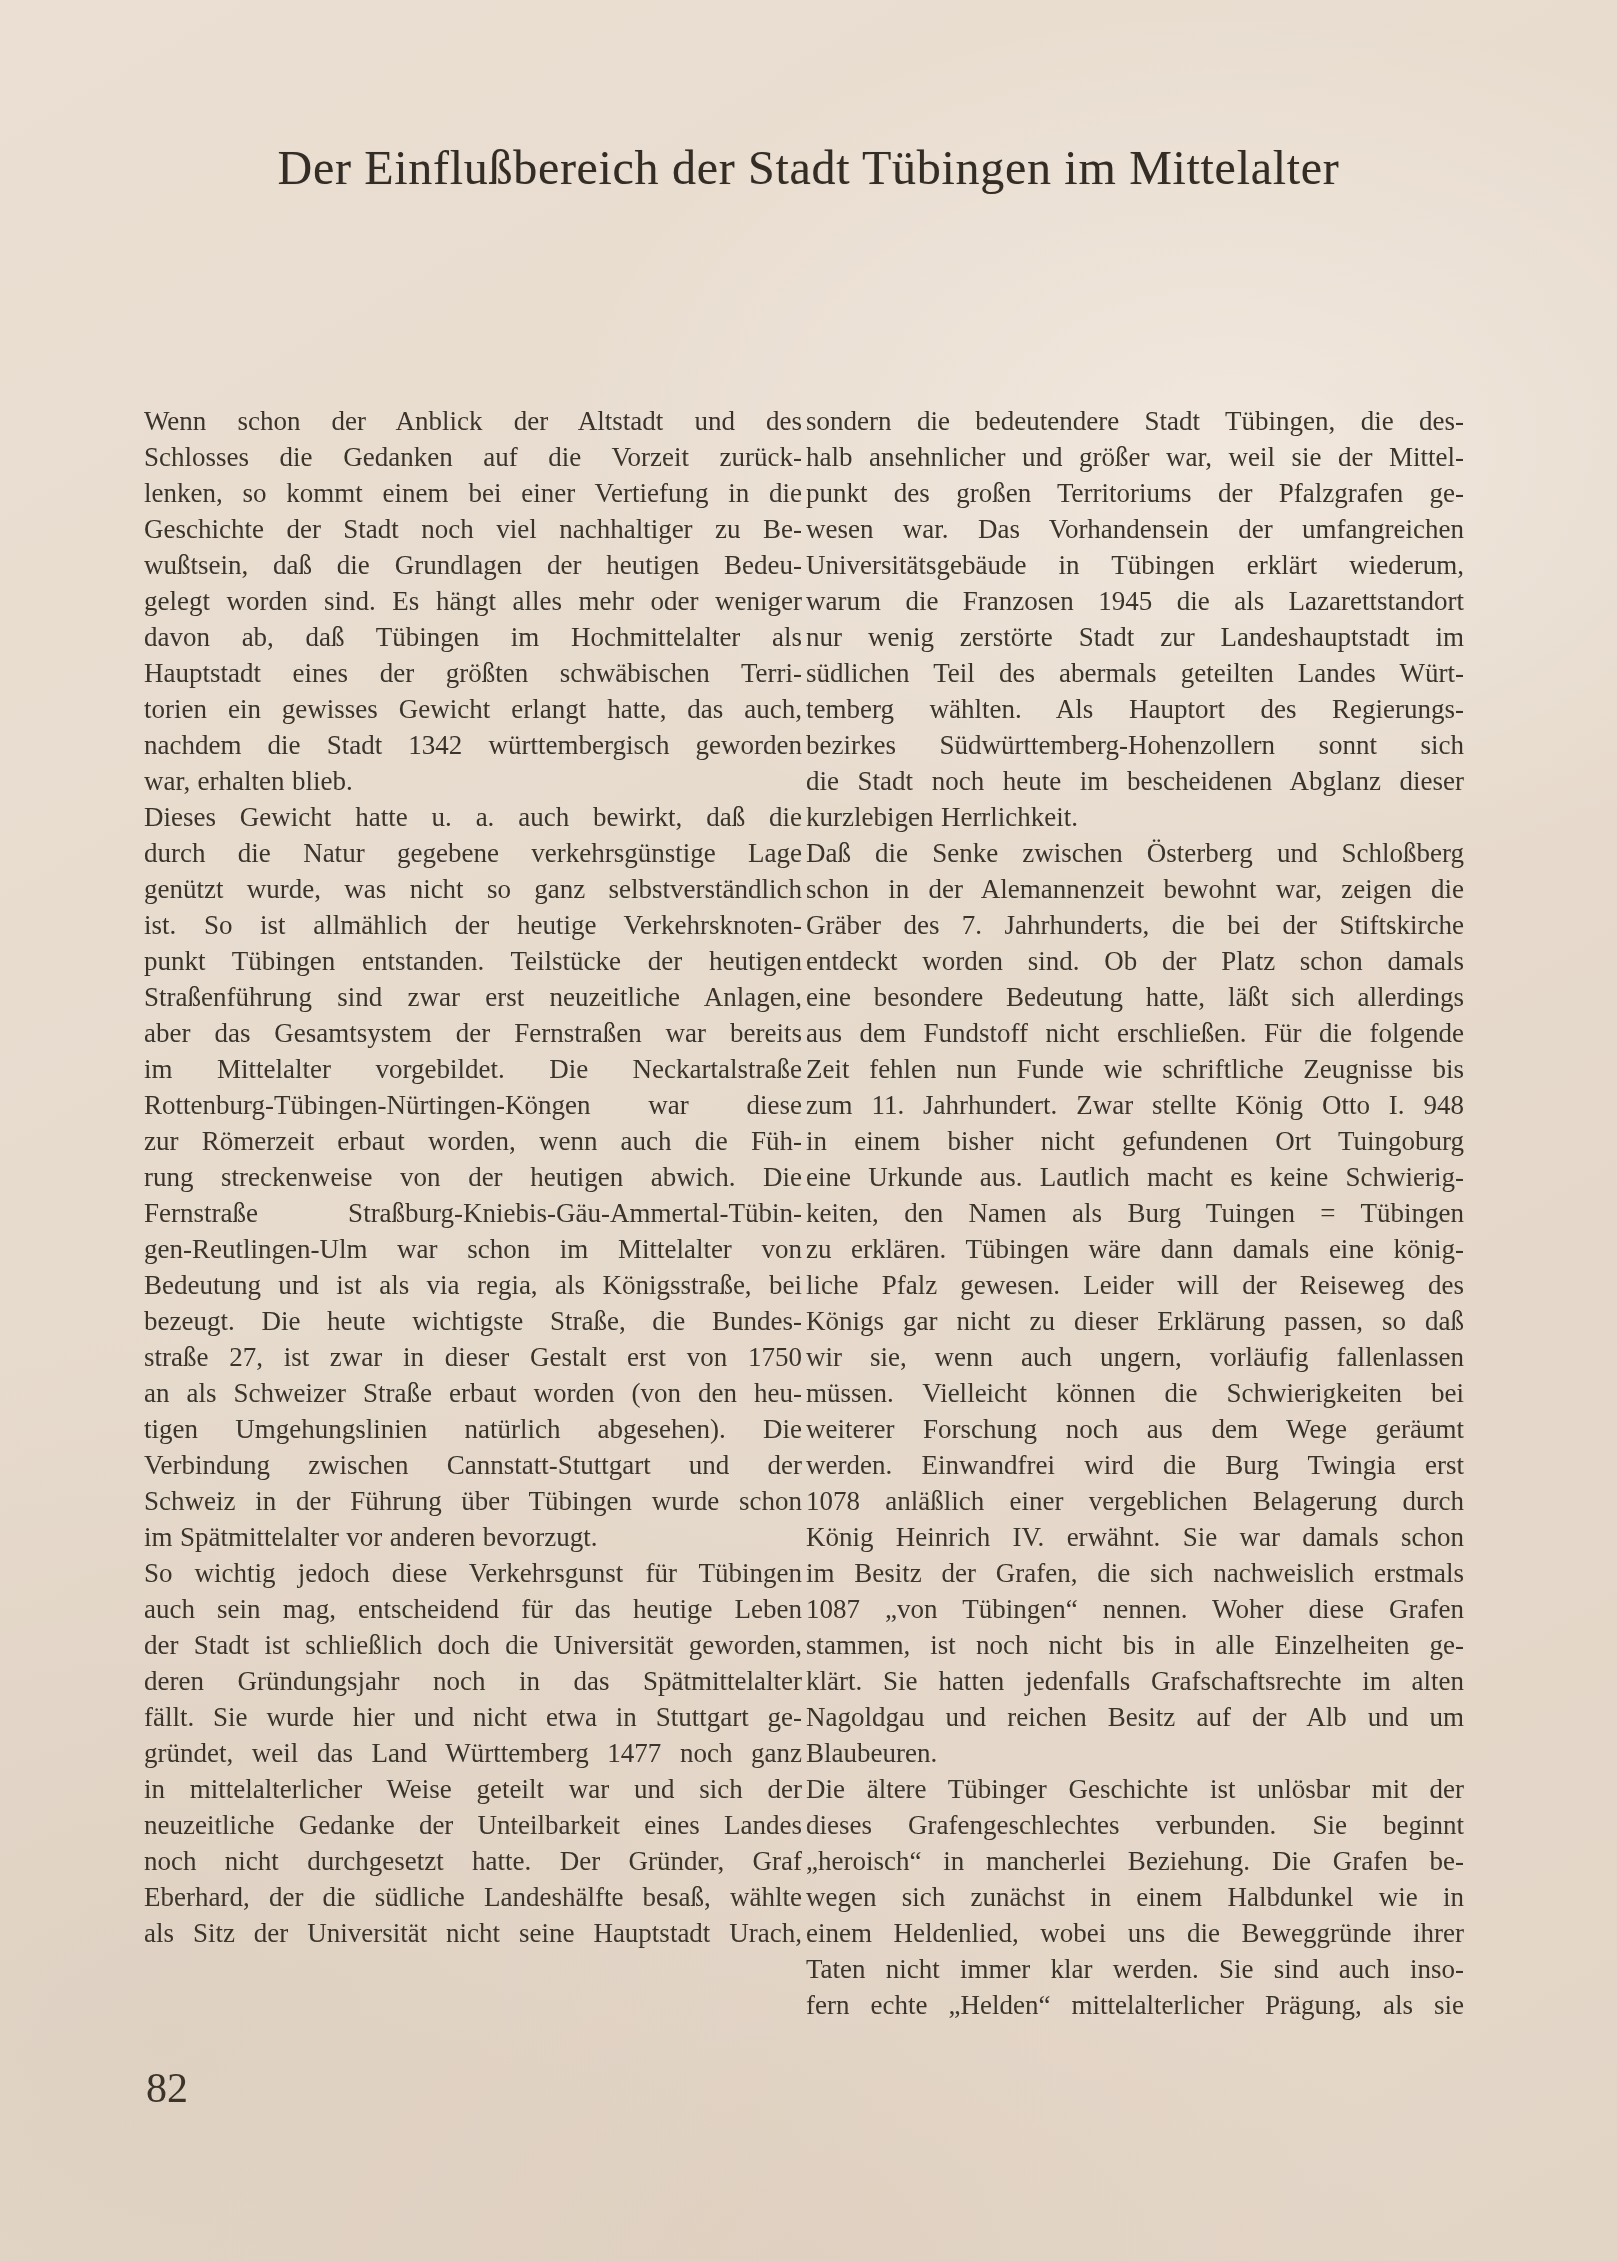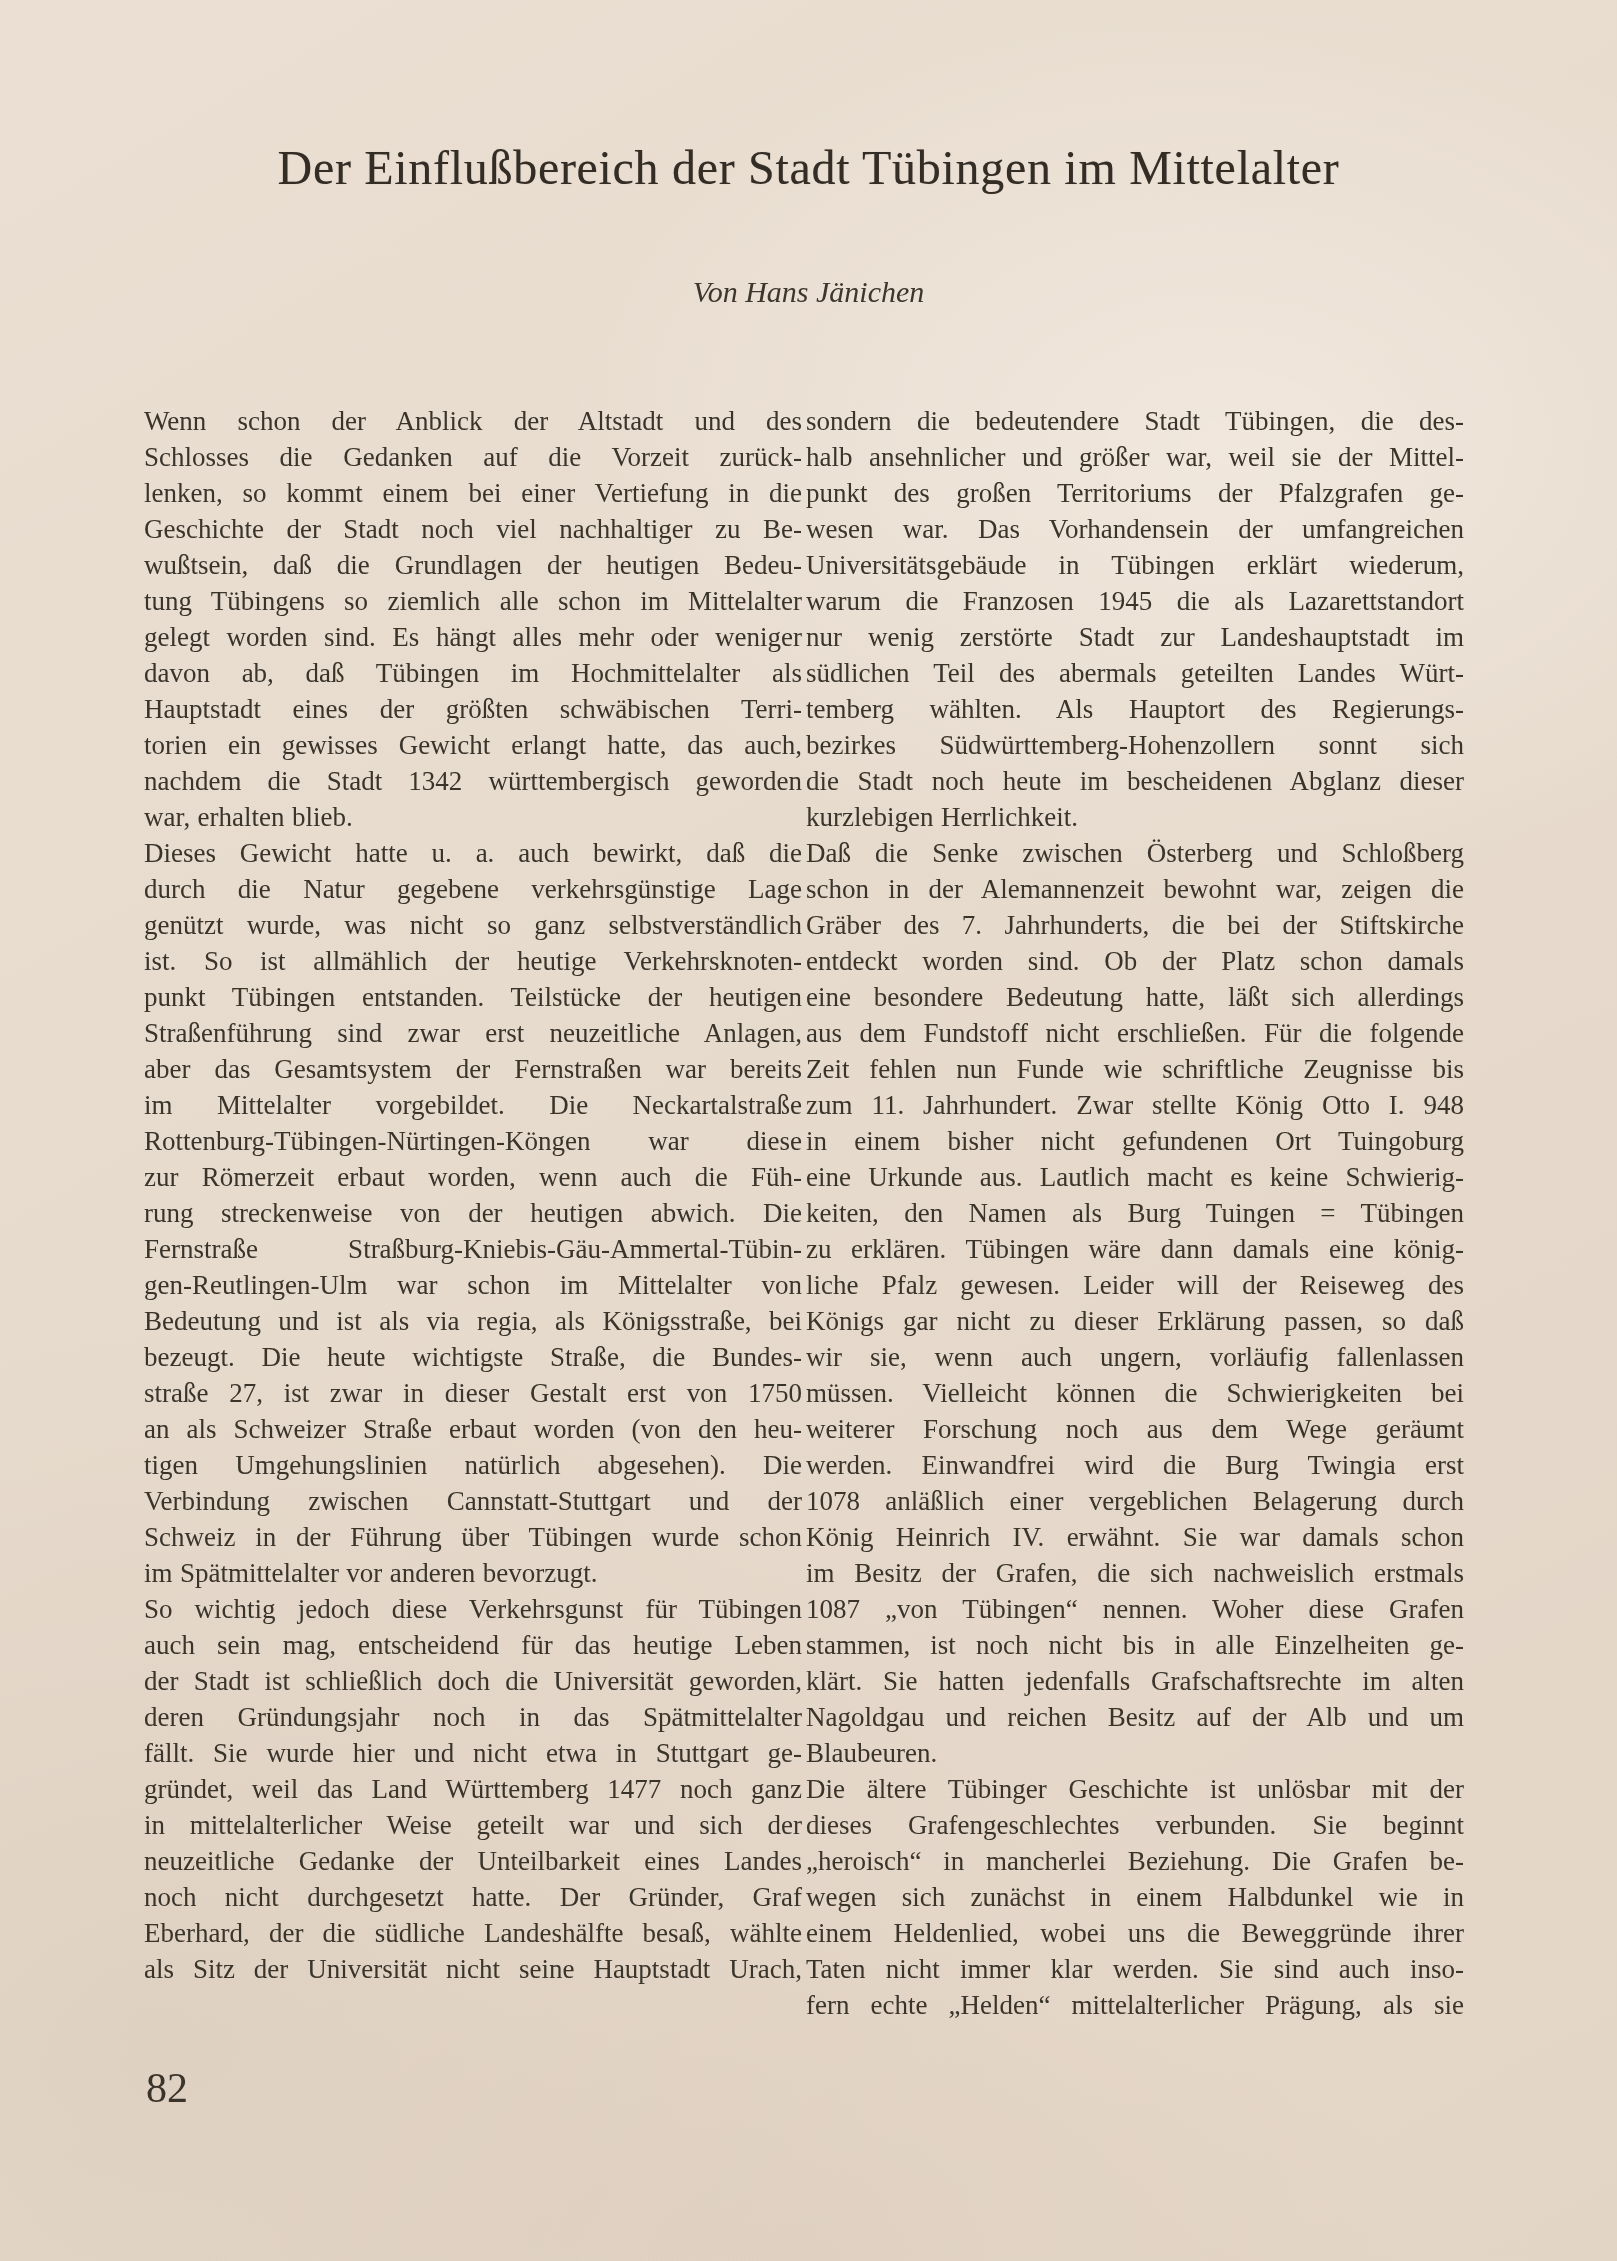--- a/index.html
+++ b/index.html
@@ -81,32 +81,30 @@
     color: #3a342b;
   }
 </style>
 </head>
 <body>
 
 <div class="page">
 
   <h1 class="title">Der Einflußbereich der Stadt Tübingen im Mittelalter</h1>
 
-  <div class="byline">Von Hans Jänichen</div>
 
   <div class="columns">
 
     <div class="col">
 
     <div class="line">Wenn schon der Anblick der Altstadt und des</div>
         <div class="line">Schlosses die Gedanken auf die Vorzeit zurück-</div>
         <div class="line">lenken, so kommt einem bei einer Vertiefung in die</div>
         <div class="line">Geschichte der Stadt noch viel nachhaltiger zu Be-</div>
         <div class="line">wußtsein, daß die Grundlagen der heutigen Bedeu-</div>
-        <div class="line">tung Tübingens so ziemlich alle schon im Mittelalter</div>
         <div class="line">gelegt worden sind. Es hängt alles mehr oder weniger</div>
         <div class="line">davon ab, daß Tübingen im Hochmittelalter als</div>
         <div class="line">Hauptstadt eines der größten schwäbischen Terri-</div>
         <div class="line">torien ein gewisses Gewicht erlangt hatte, das auch,</div>
         <div class="line">nachdem die Stadt 1342 württembergisch geworden</div>
         <div class="line pe">war, erhalten blieb.</div>
         <div class="line">Dieses Gewicht hatte u. a. auch bewirkt, daß die</div>
         <div class="line">durch die Natur gegebene verkehrsgünstige Lage</div>
         <div class="line">genützt wurde, was nicht so ganz selbstverständlich</div>
         <div class="line">ist. So ist allmählich der heutige Verkehrsknoten-</div>

